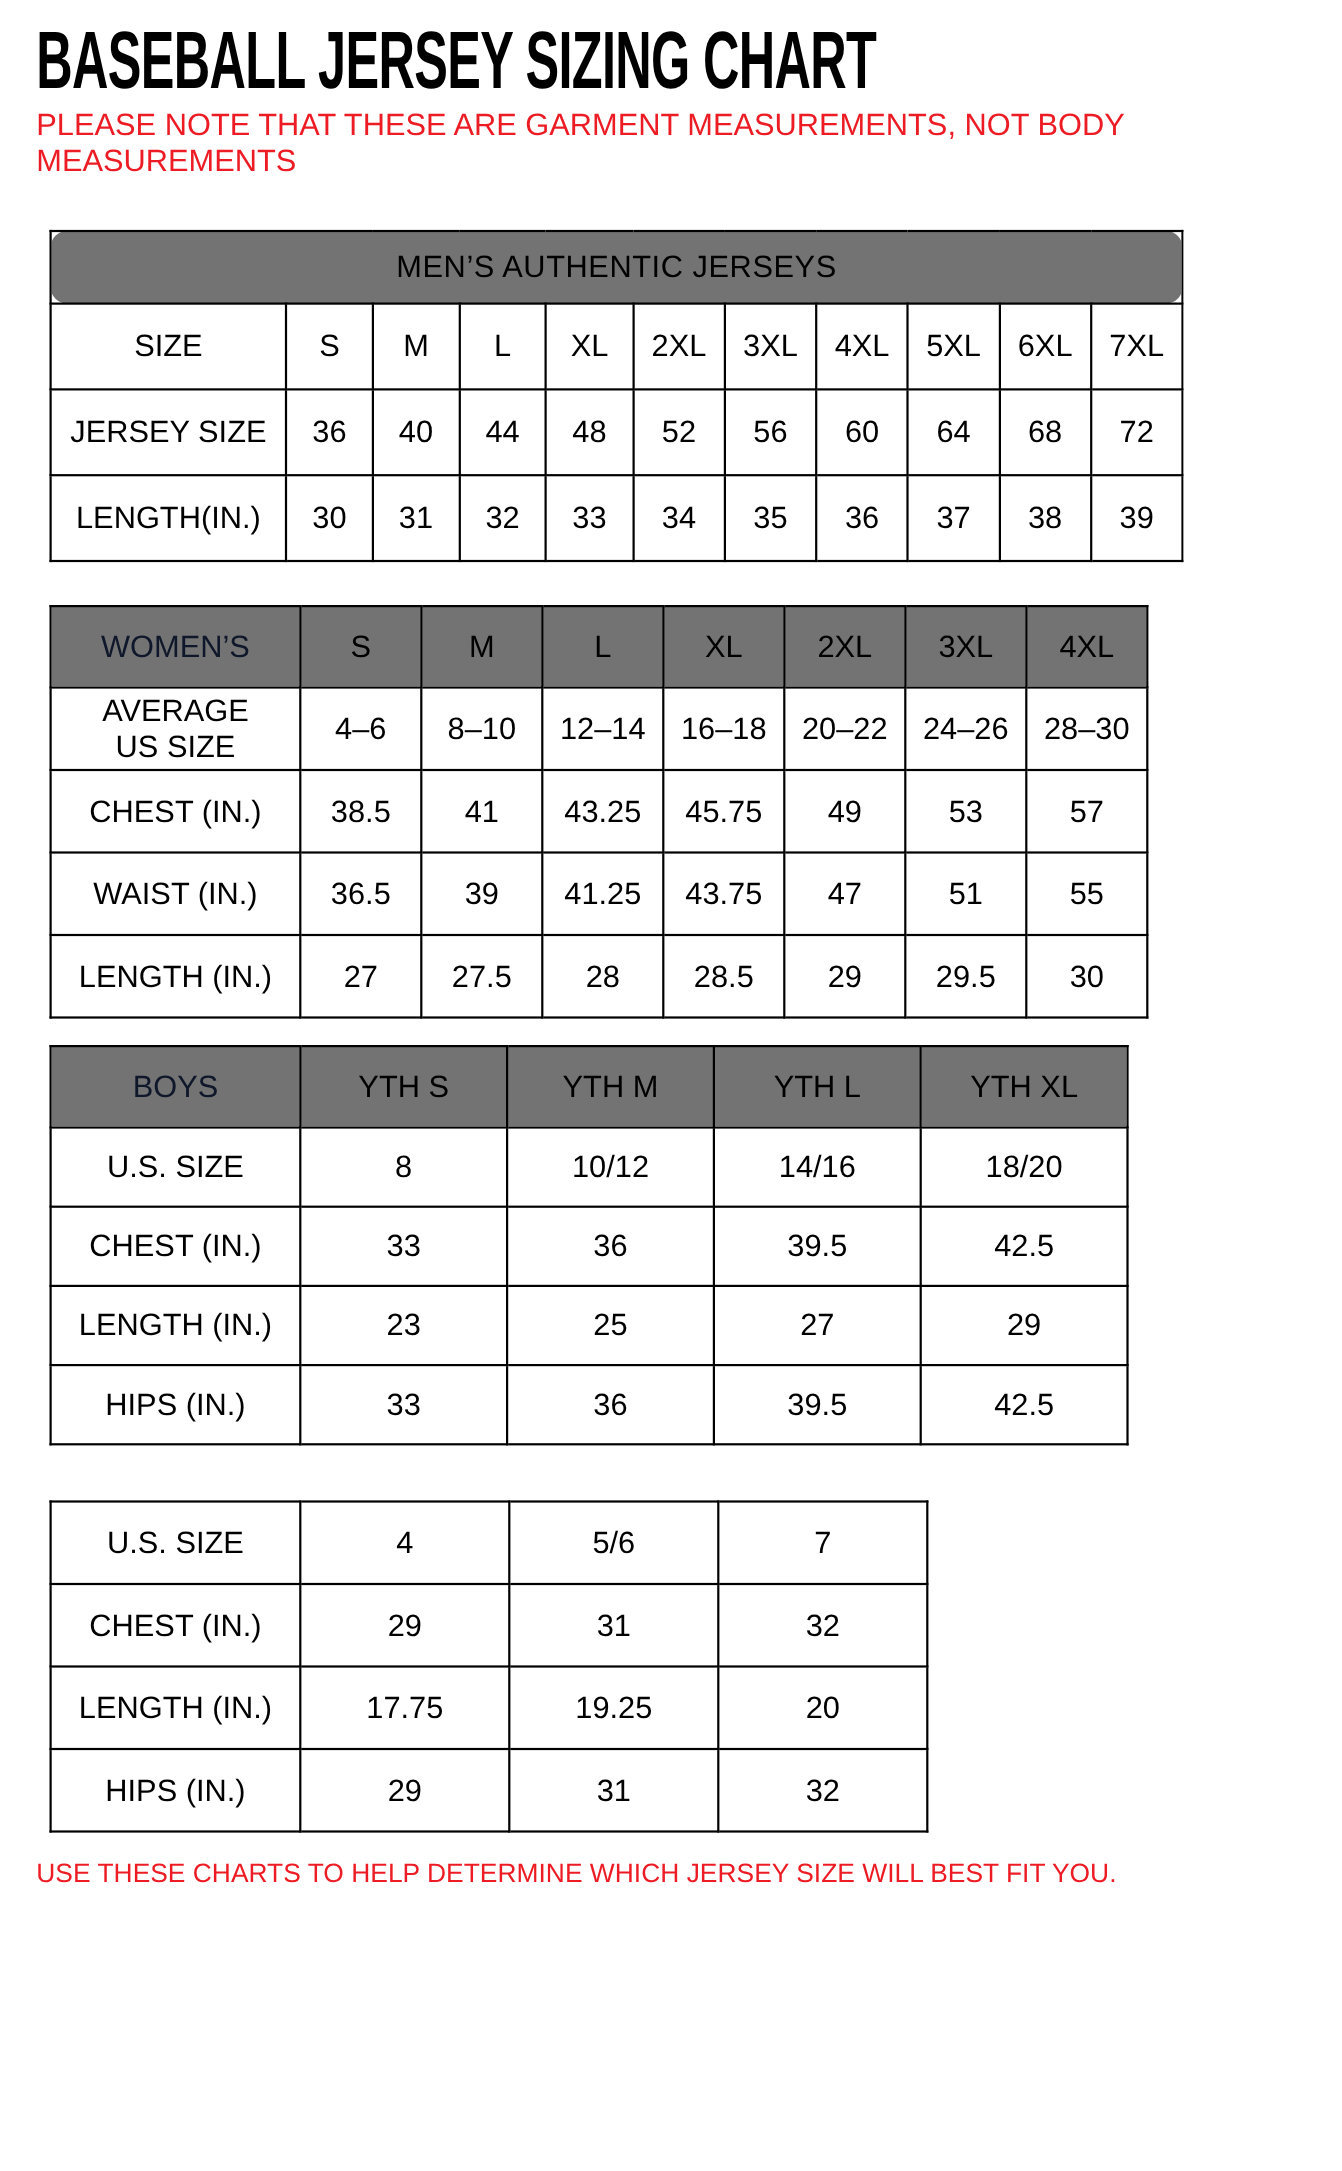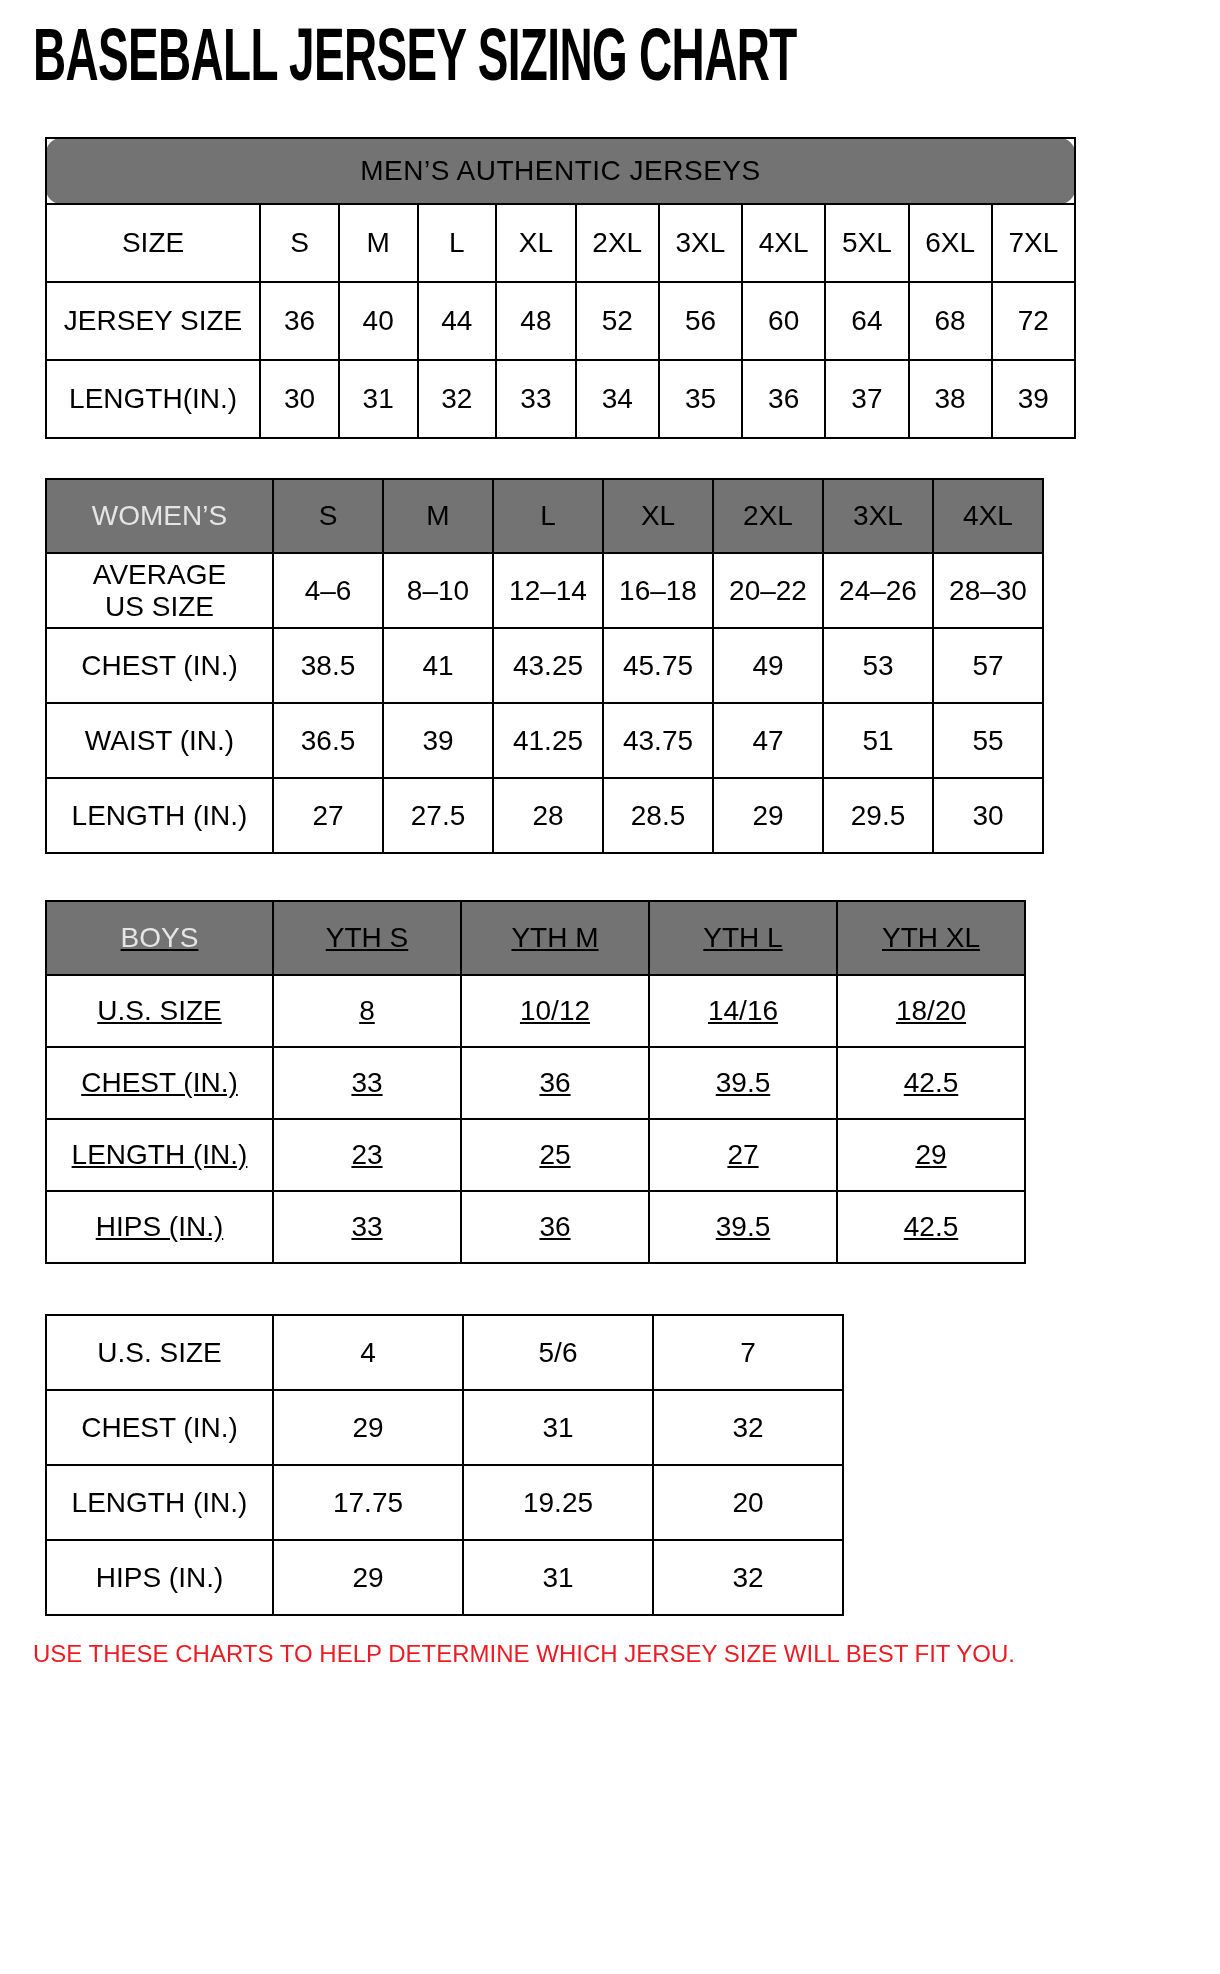--- a/index.html
+++ b/index.html
@@ -61,44 +61,45 @@
     background: var(--gray);
     color: #fff;
     font-size: 31px;
     letter-spacing: 0.5px;
   }
   td.hed {
     background: var(--gray);
     color: #fff;
     font-size: 27px;
   }
-  td.hed.lbl { color: #e5e5e5; }
+  td.hed.lbl { color: #0f172a; }
 
   #mens-table    { margin-top: 47px; }
   #mens-table tr.r-banner td { height: 66px; border-radius: 15px; }
   #mens-table tr.r-data td   { height: 78px; }
 
   #womens-table  { margin-top: 39px; }
   #womens-table tr.r-hed td  { height: 74px; }
   #womens-table tr.r-data td { height: 75px; }
 
-  #boys-table    { margin-top: 46px; text-decoration: underline; }
+  #boys-table    { margin-top: 24px; }
   #boys-table tr.r-hed td    { height: 74px; }
   #boys-table tr.r-data td   { height: 72px; }
 
   #preschool-table { margin-top: 50px; }
   #preschool-table tr.r-hed td  { height: 74px; }
   #preschool-table tr.r-data td { height: 75px; }
 </style>
 </head>
 <body>
 
 <div class="page">
 
   <div class="title">BASEBALL JERSEY SIZING CHART</div>
+  <div class="note">PLEASE NOTE THAT THESE ARE GARMENT MEASUREMENTS, NOT BODY MEASUREMENTS</div>
 
   <table class="tbl" id="mens-table">
     <colgroup>
         <col style="width:227px">
         <col style="width:92px">
         <col style="width:92px">
         <col style="width:92px">
         <col style="width:92px">
         <col style="width:92px">
         <col style="width:92px">

